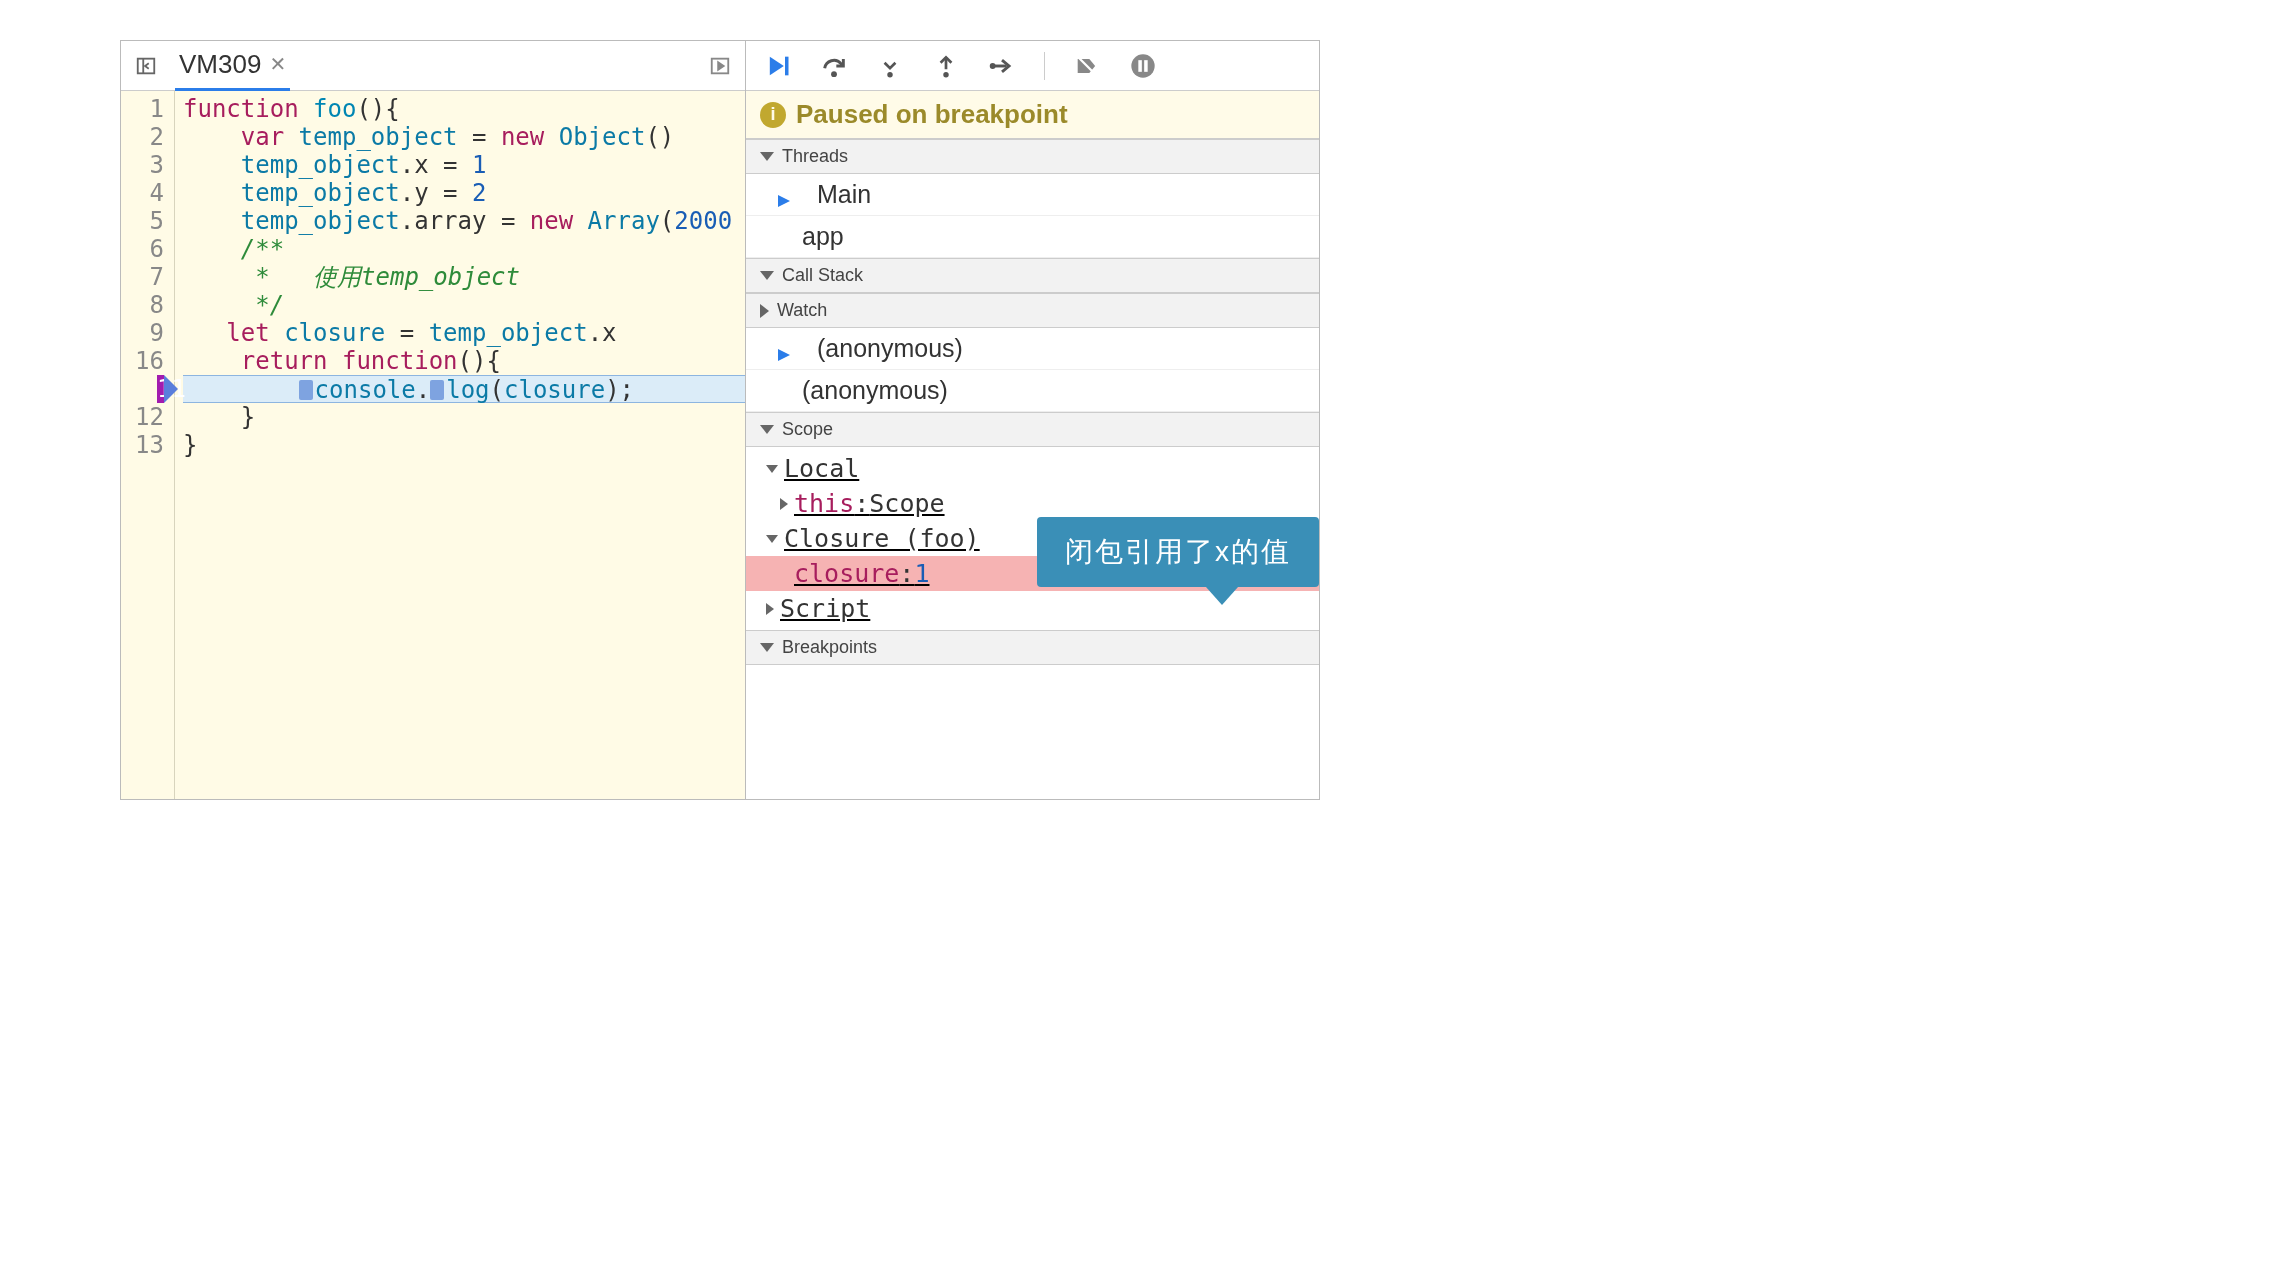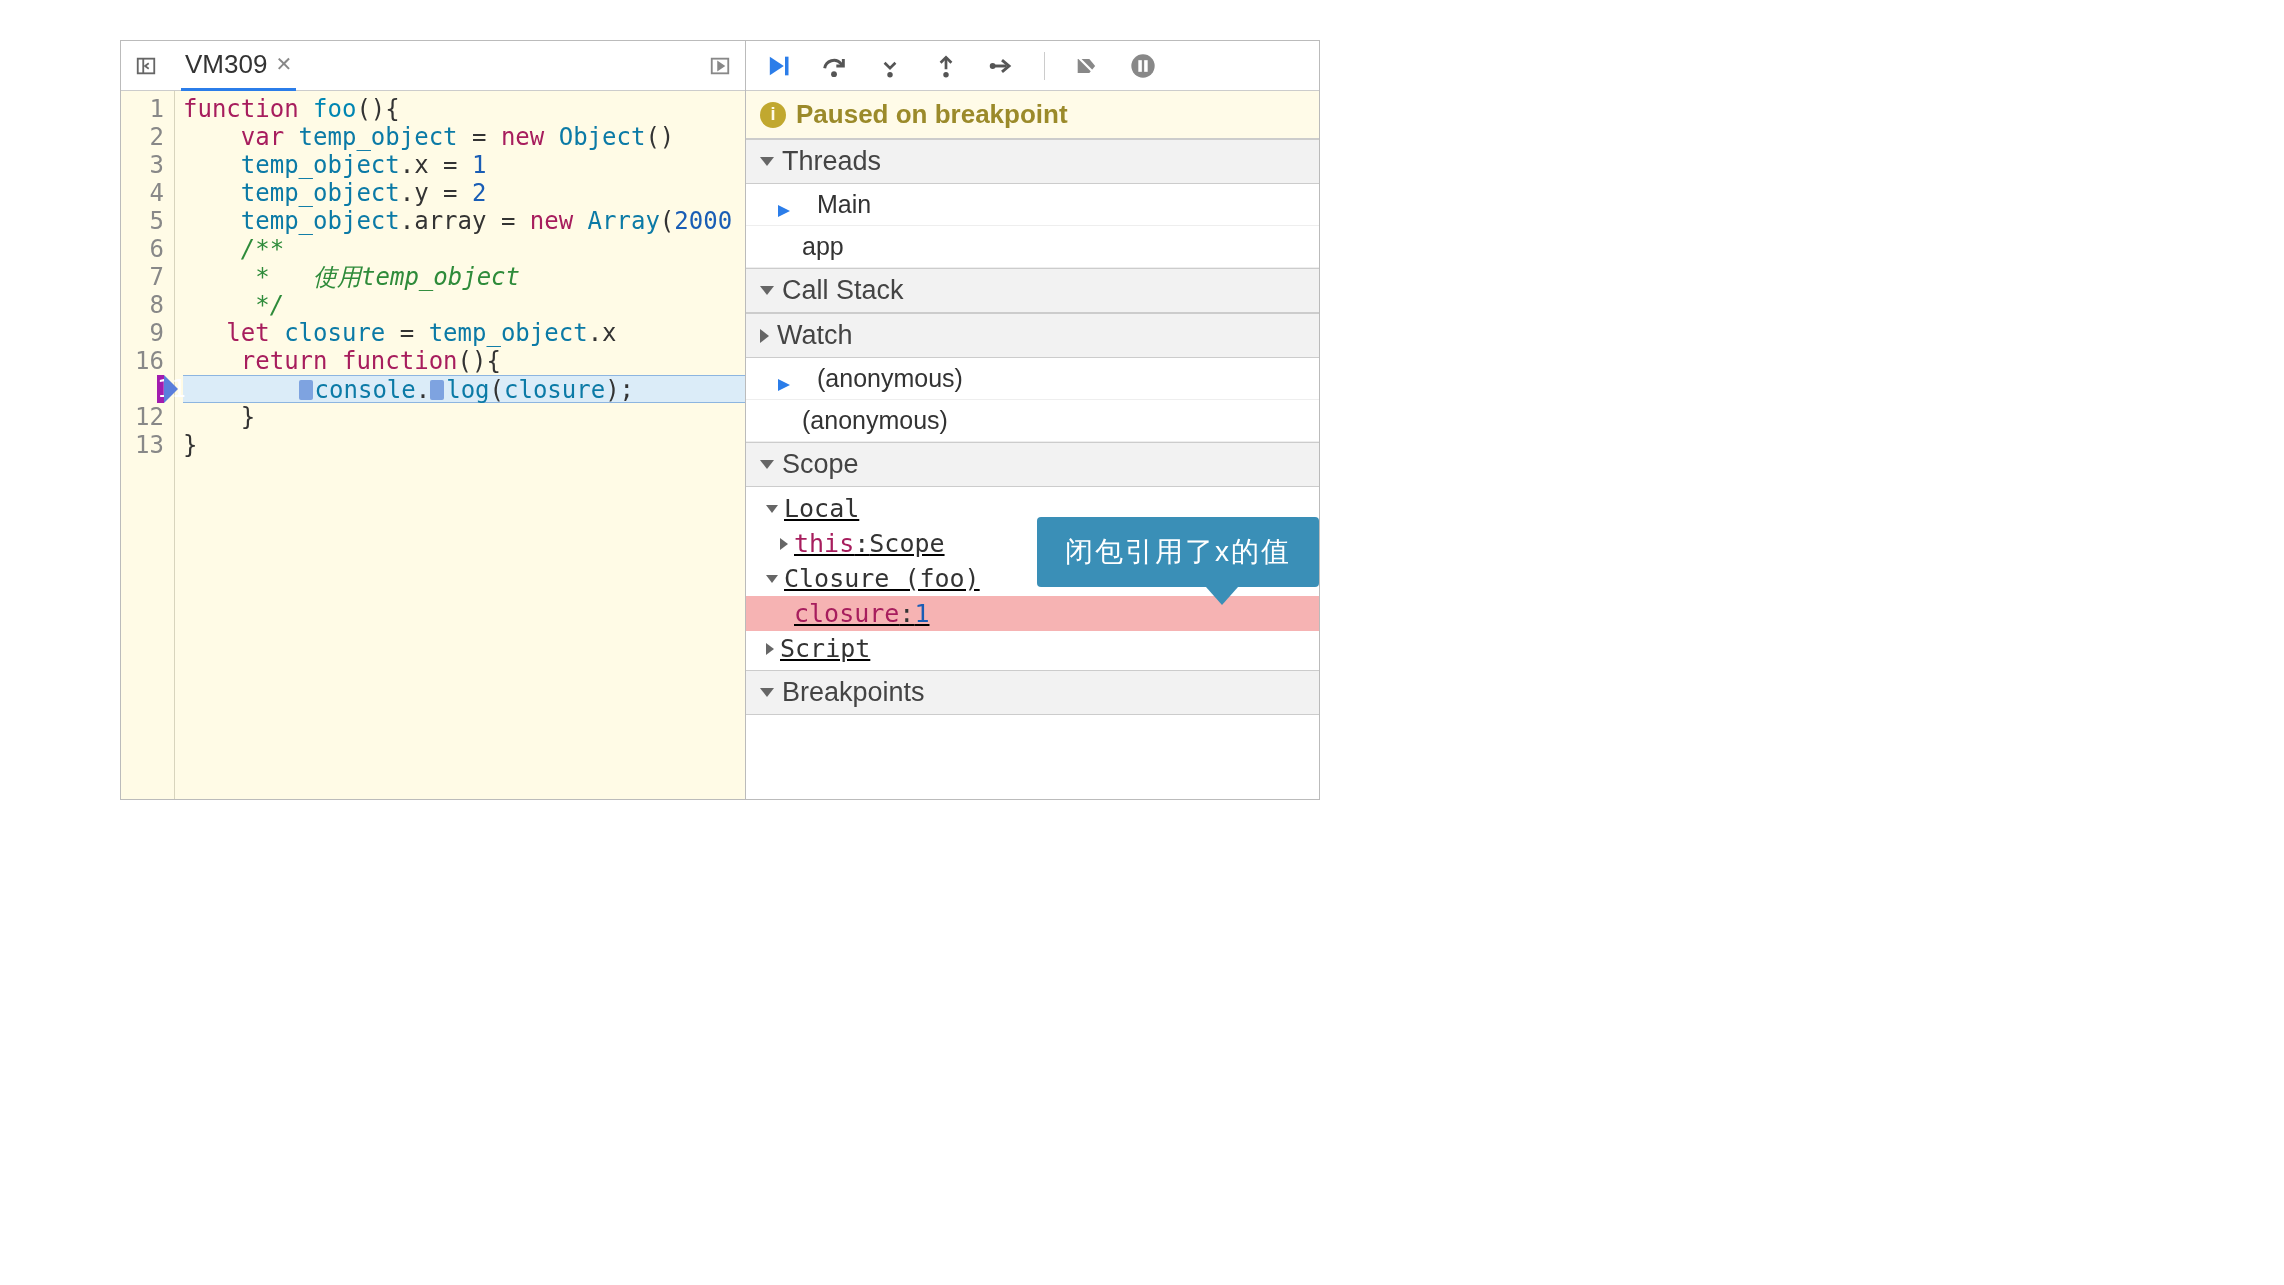--- a/index.html
+++ b/index.html
@@ -23,21 +23,21 @@
   border-right: 1px solid #bbb;
 }
 .tabbar {
   height: 50px;
   display: flex;
   align-items: center;
   border-bottom: 1px solid #ccc;
   font-family: "Helvetica Neue", Arial, sans-serif;
   font-size: 26px;
   padding: 0 12px;
-  gap: 22px;
+  gap: 16px;
 }
 .tabbar .tab-item {
   display: flex;
   align-items: center;
   gap: 8px;
   padding: 8px 4px 8px 4px;
   color: #333;
 }
 .tabbar .tab-item.active {
   border-bottom: 3px solid #2b7de9;
@@ -155,21 +155,21 @@
   display: flex;
   align-items: center;
   justify-content: center;
   font-weight: 700;
 }
 .section-hdr {
   display: flex;
   align-items: center;
   gap: 8px;
   padding: 6px 14px;
-  font-size: 27px;
+  font-size: 18px;
   color: #444;
   background: #f2f2f2;
   border-bottom: 1px solid #ccc;
   border-top: 1px solid #ccc;
 }
 .section-hdr:first-of-type { border-top: none; }
 .tri {
   width: 0; height: 0;
   border-left: 7px solid transparent;
   border-right: 7px solid transparent;

